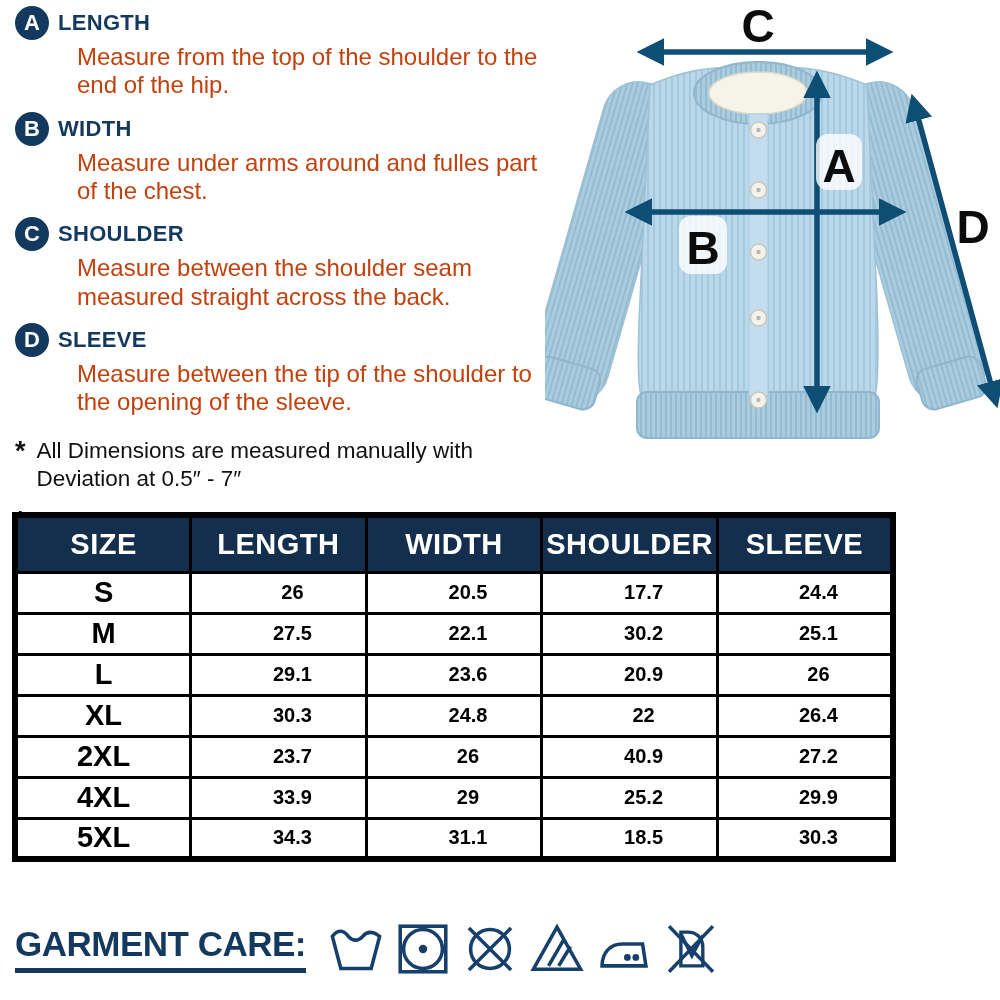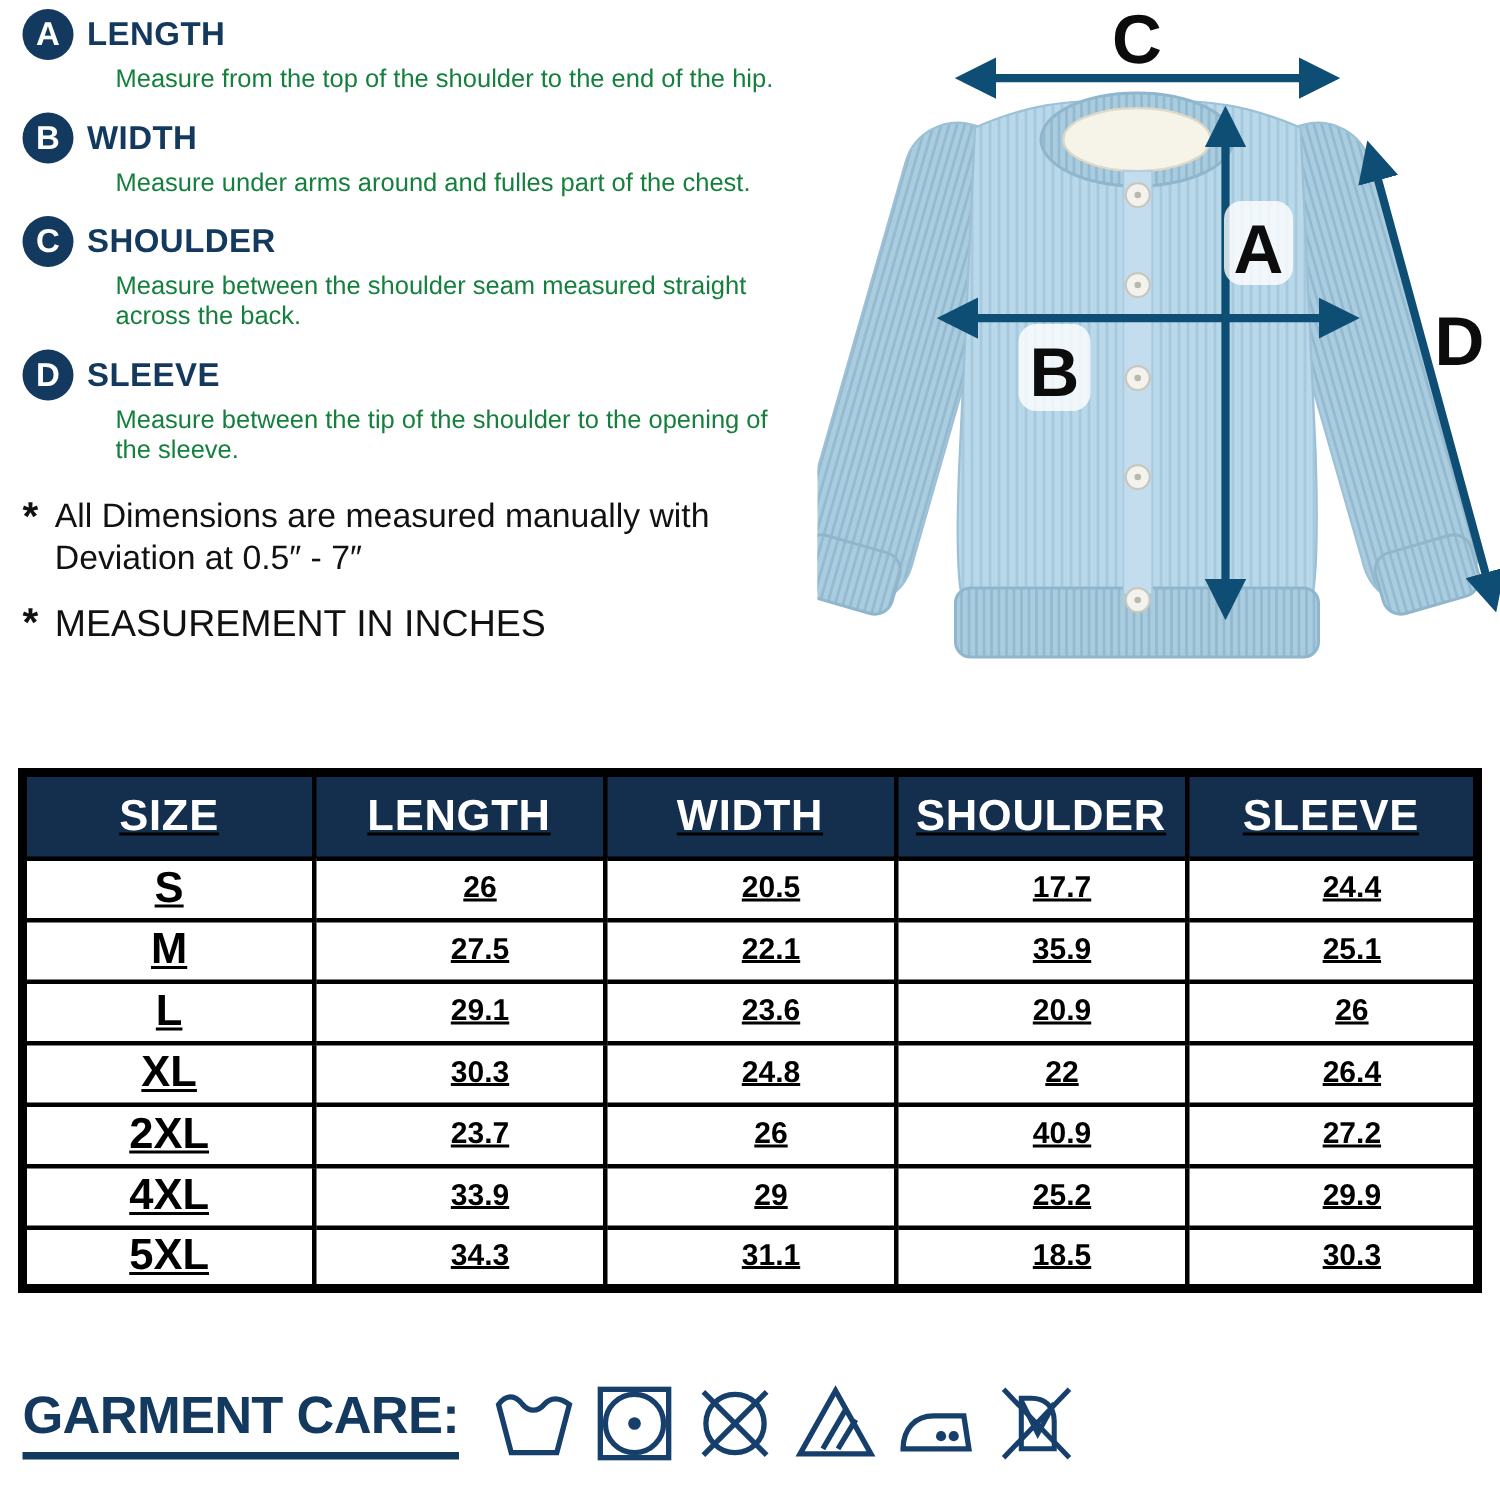--- a/index.html
+++ b/index.html
@@ -17,36 +17,36 @@
   }
   .def-item { margin-bottom:12px; }
   .def-head { display:flex; align-items:center; gap:9px; }
   .badge {
     width:34px; height:34px; border-radius:50%; background:#14395e; color:#fff;
     font-weight:800; font-size:22px; display:flex; align-items:center;
     justify-content:center; flex:0 0 34px;
   }
   .def-title { font-size:22px; font-weight:800; color:#14395e; letter-spacing:.3px; }
   .def-desc {
-    margin:3px 0 0 62px; font-size:17px; color:#15803d; line-height:1.18;
+    margin:3px 0 0 62px; font-size:24px; color:#c2410c; line-height:1.18;
     max-width:462px;
   }
   .notes { margin-top:20px; }
   .note { display:flex; margin-bottom:14px; color:#111; }
   .note-marker { font-size:27px; font-weight:700; margin-right:11px; line-height:1.1; }
   .note-text { font-size:22.5px; line-height:1.25; max-width:505px; }
   .note.small .note-text { font-size:25px; }
 
   
   .jacket-area { position:absolute; left:545px; top:0; width:455px; height:505px; }
 
   
   .size-table {
-    position:absolute; left:12px; top:512px; width:976px;
-    border-collapse:collapse; table-layout:fixed; border:6px solid #000;text-decoration:underline;
+    position:absolute; left:12px; top:512px; width:884px;
+    border-collapse:collapse; table-layout:fixed; border:6px solid #000;
   }
   .size-table th {
     background:#142f4e; color:#fff; font-size:29px; font-weight:700;
     height:57px; border:3px solid #000; letter-spacing:.5px; padding:0;
   }
   .size-table td {
     height:41px; text-align:center; border:3px solid #000;
     font-weight:700; color:#000; padding:0; background:#fff;
   }
   .size-table td.size-cell  { font-size:29px; }
@@ -199,21 +199,21 @@
         <td class="size-cell">S</td>
         <td class="value-cell">26</td>
         <td class="value-cell">20.5</td>
         <td class="value-cell">17.7</td>
         <td class="value-cell">24.4</td>
       </tr>
       <tr>
         <td class="size-cell">M</td>
         <td class="value-cell">27.5</td>
         <td class="value-cell">22.1</td>
-        <td class="value-cell">35.9</td>
+        <td class="value-cell">30.2</td>
         <td class="value-cell">25.1</td>
       </tr>
       <tr>
         <td class="size-cell">L</td>
         <td class="value-cell">29.1</td>
         <td class="value-cell">23.6</td>
         <td class="value-cell">20.9</td>
         <td class="value-cell">26</td>
       </tr>
       <tr>

